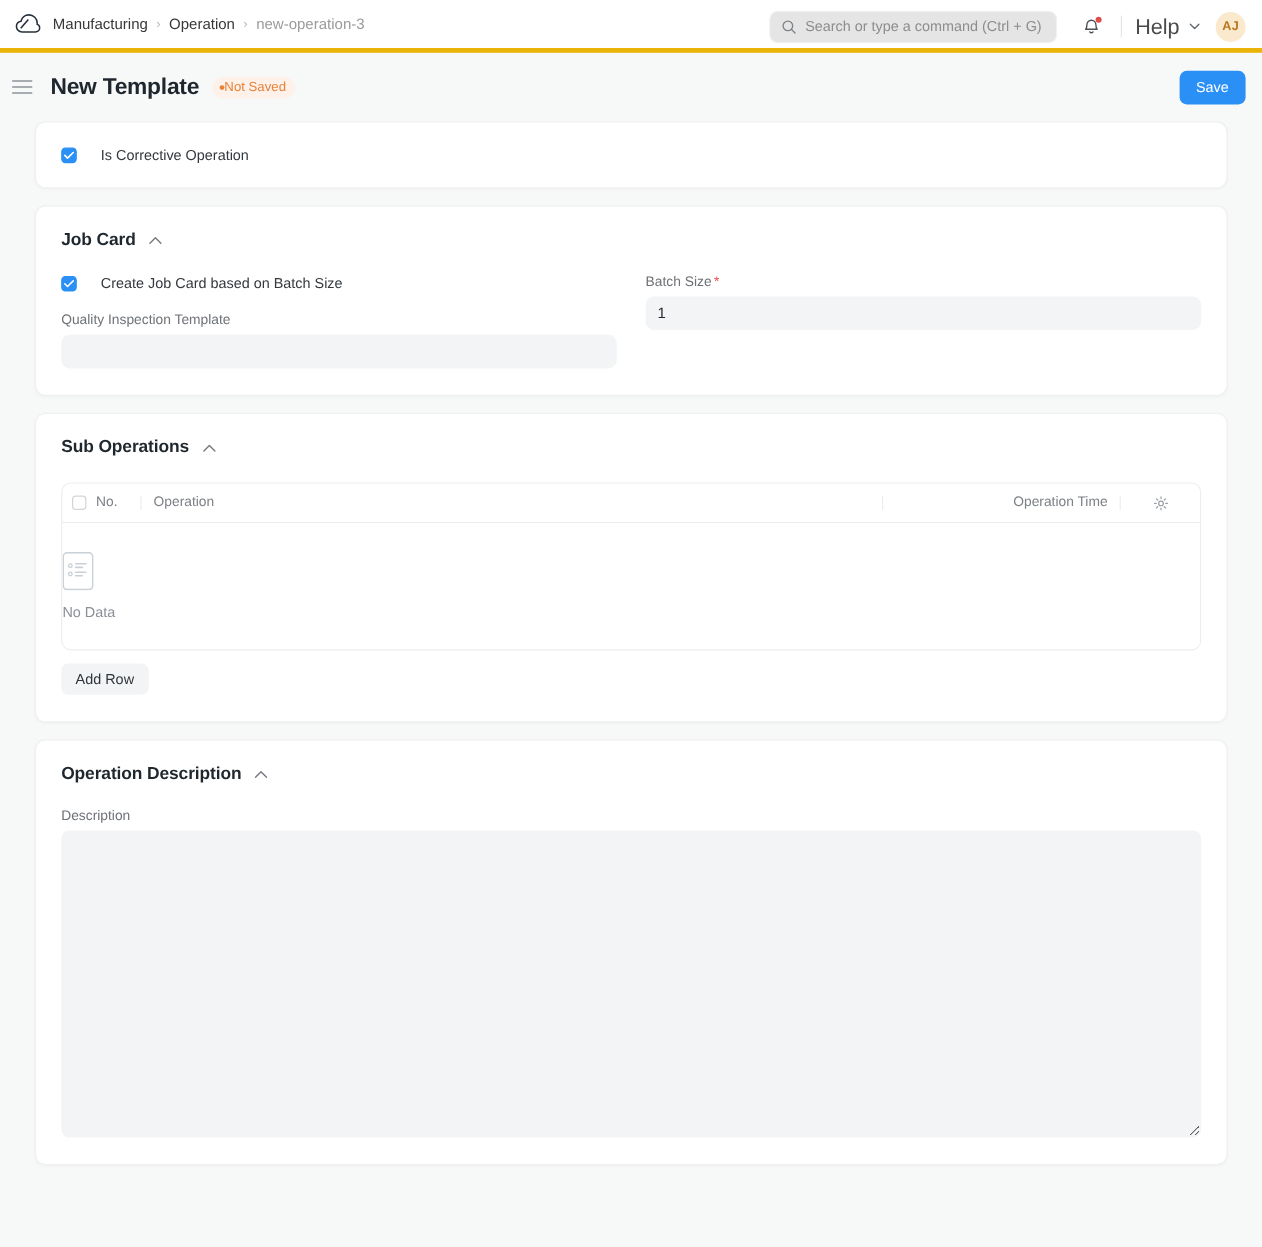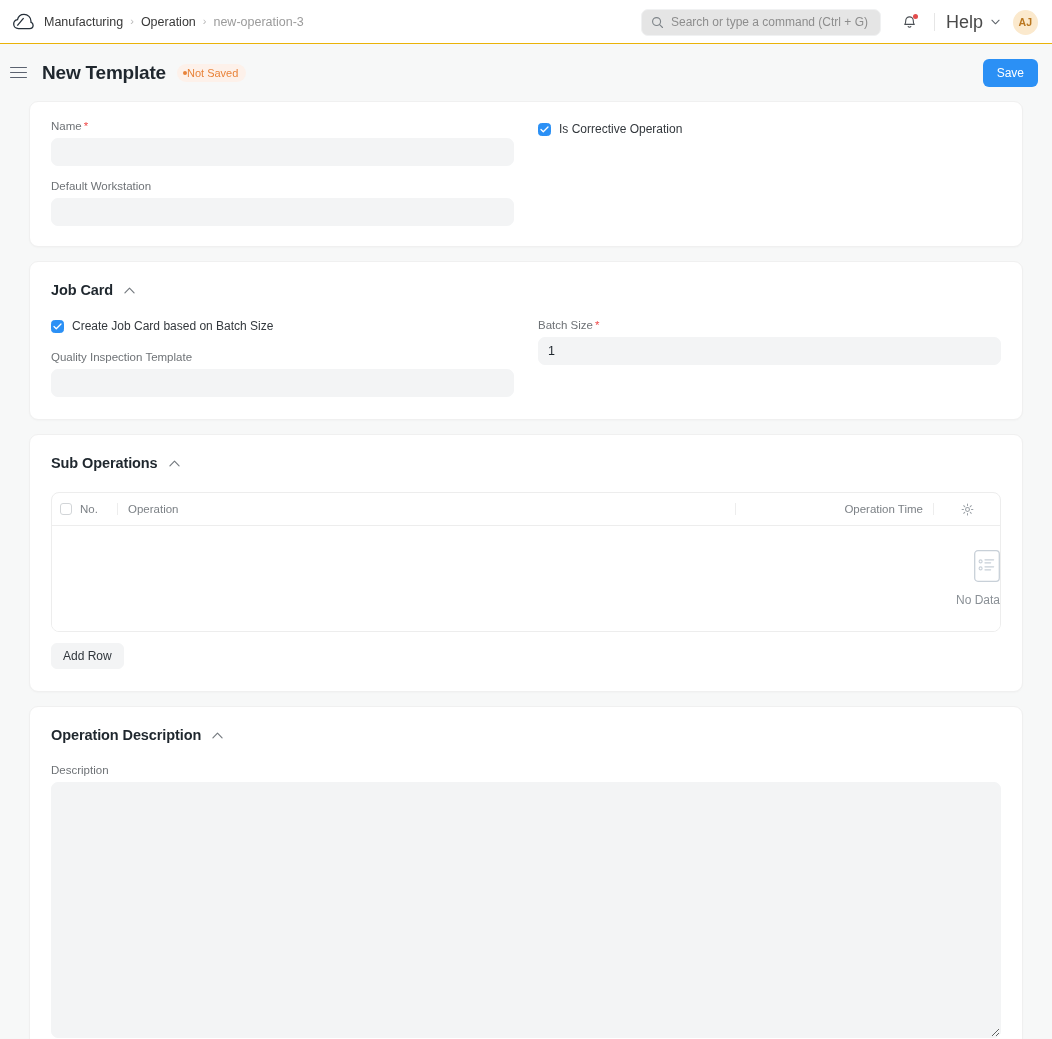--- a/index.html
+++ b/index.html
@@ -9,21 +9,21 @@
     height: 1039px;
     background: #f7f8f8;
     font-family: "Liberation Sans", sans-serif;
     -webkit-font-smoothing: antialiased;
   }
 
   
   .navbar {
     height: 44px;
     background: #ffffff;
-    border-bottom: 1px solid #eab308;
+    border-bottom: 4px solid #eab308;
     display: flex;
     align-items: center;
     padding: 0 14px 0 10px;
     position: relative;
   }
   .logo {
     width: 26px; height: 26px;
     display: flex; align-items: center; justify-content: center;
     flex: 0 0 auto;
   }
@@ -199,21 +199,21 @@
     border-radius: 7px;
     padding: 0 9px;
     font-size: 12.5px;
     color: #1f272e;
     outline: none;
     font-family: "Liberation Sans", sans-serif;
   }
   .input-ctrl.wide-right { height: 28px; }
 
   .checkbox-row {
-    display: flex; align-items: center; gap: 8px;
+    display: flex; align-items: center; gap: 20px;
     cursor: pointer;
     margin-bottom: 18px;
     width: fit-content;
   }
   .checkbox-row.nomb { margin-bottom: 0; }
   .cb {
     width: 13px; height: 13px;
     border-radius: 3.5px;
     background: #2b90f5;
     border: 1px solid #2b90f5;
@@ -256,21 +256,21 @@
     border: 1px solid #d2d5d8;
     border-radius: 3px;
     background: #fff;
     cursor: pointer;
   }
   .gear { color: #9aa0a6; display: flex; cursor: pointer; }
 
   .dtable-body {
     height: 105px;
     display: flex; flex-direction: column;
-    align-items: flex-end; justify-content: center;
+    align-items: flex-start; justify-content: center;
     gap: 11px;
     background: #fff;
   }
   .nodata-text {
     font-size: 12px;
     color: #8a9096;
   }
   .btn-addrow {
     background: #f3f4f5;
     border: 1px solid #f3f4f5;
@@ -367,35 +367,20 @@
     <span>Not Saved</span>
   </div>
   <button class="btn-save">Save</button>
 </div>
 
 <div class="content">
 
   <div class="card first">
     <div class="grid2">
       <div class="col">
-
-        <div class="field">
-          <label class="field-label">
-            <span>Name</span><span class="req">*</span>
-          </label>
-          <input class="input-ctrl" type="text" placeholder="" style="">
-        </div>
-
-        <div class="field">
-          <label class="field-label">Default Workstation</label>
-          <input class="input-ctrl" type="text" placeholder="" style="">
-        </div>
-
-      </div>
-      <div class="col">
         <div class="checkbox-row nomb" style="margin-top:2px;">
           <span class="cb">
             <svg width="9" height="7" viewBox="0 0 10 8" fill="none">
               <path d="M1 4l2.6 2.6L9 1.2" stroke="#ffffff" stroke-width="1.5" stroke-linecap="round" stroke-linejoin="round"></path>
             </svg>
           </span>
           <span class="cb-label">Is Corrective Operation</span>
         </div>
       </div>
     </div>

